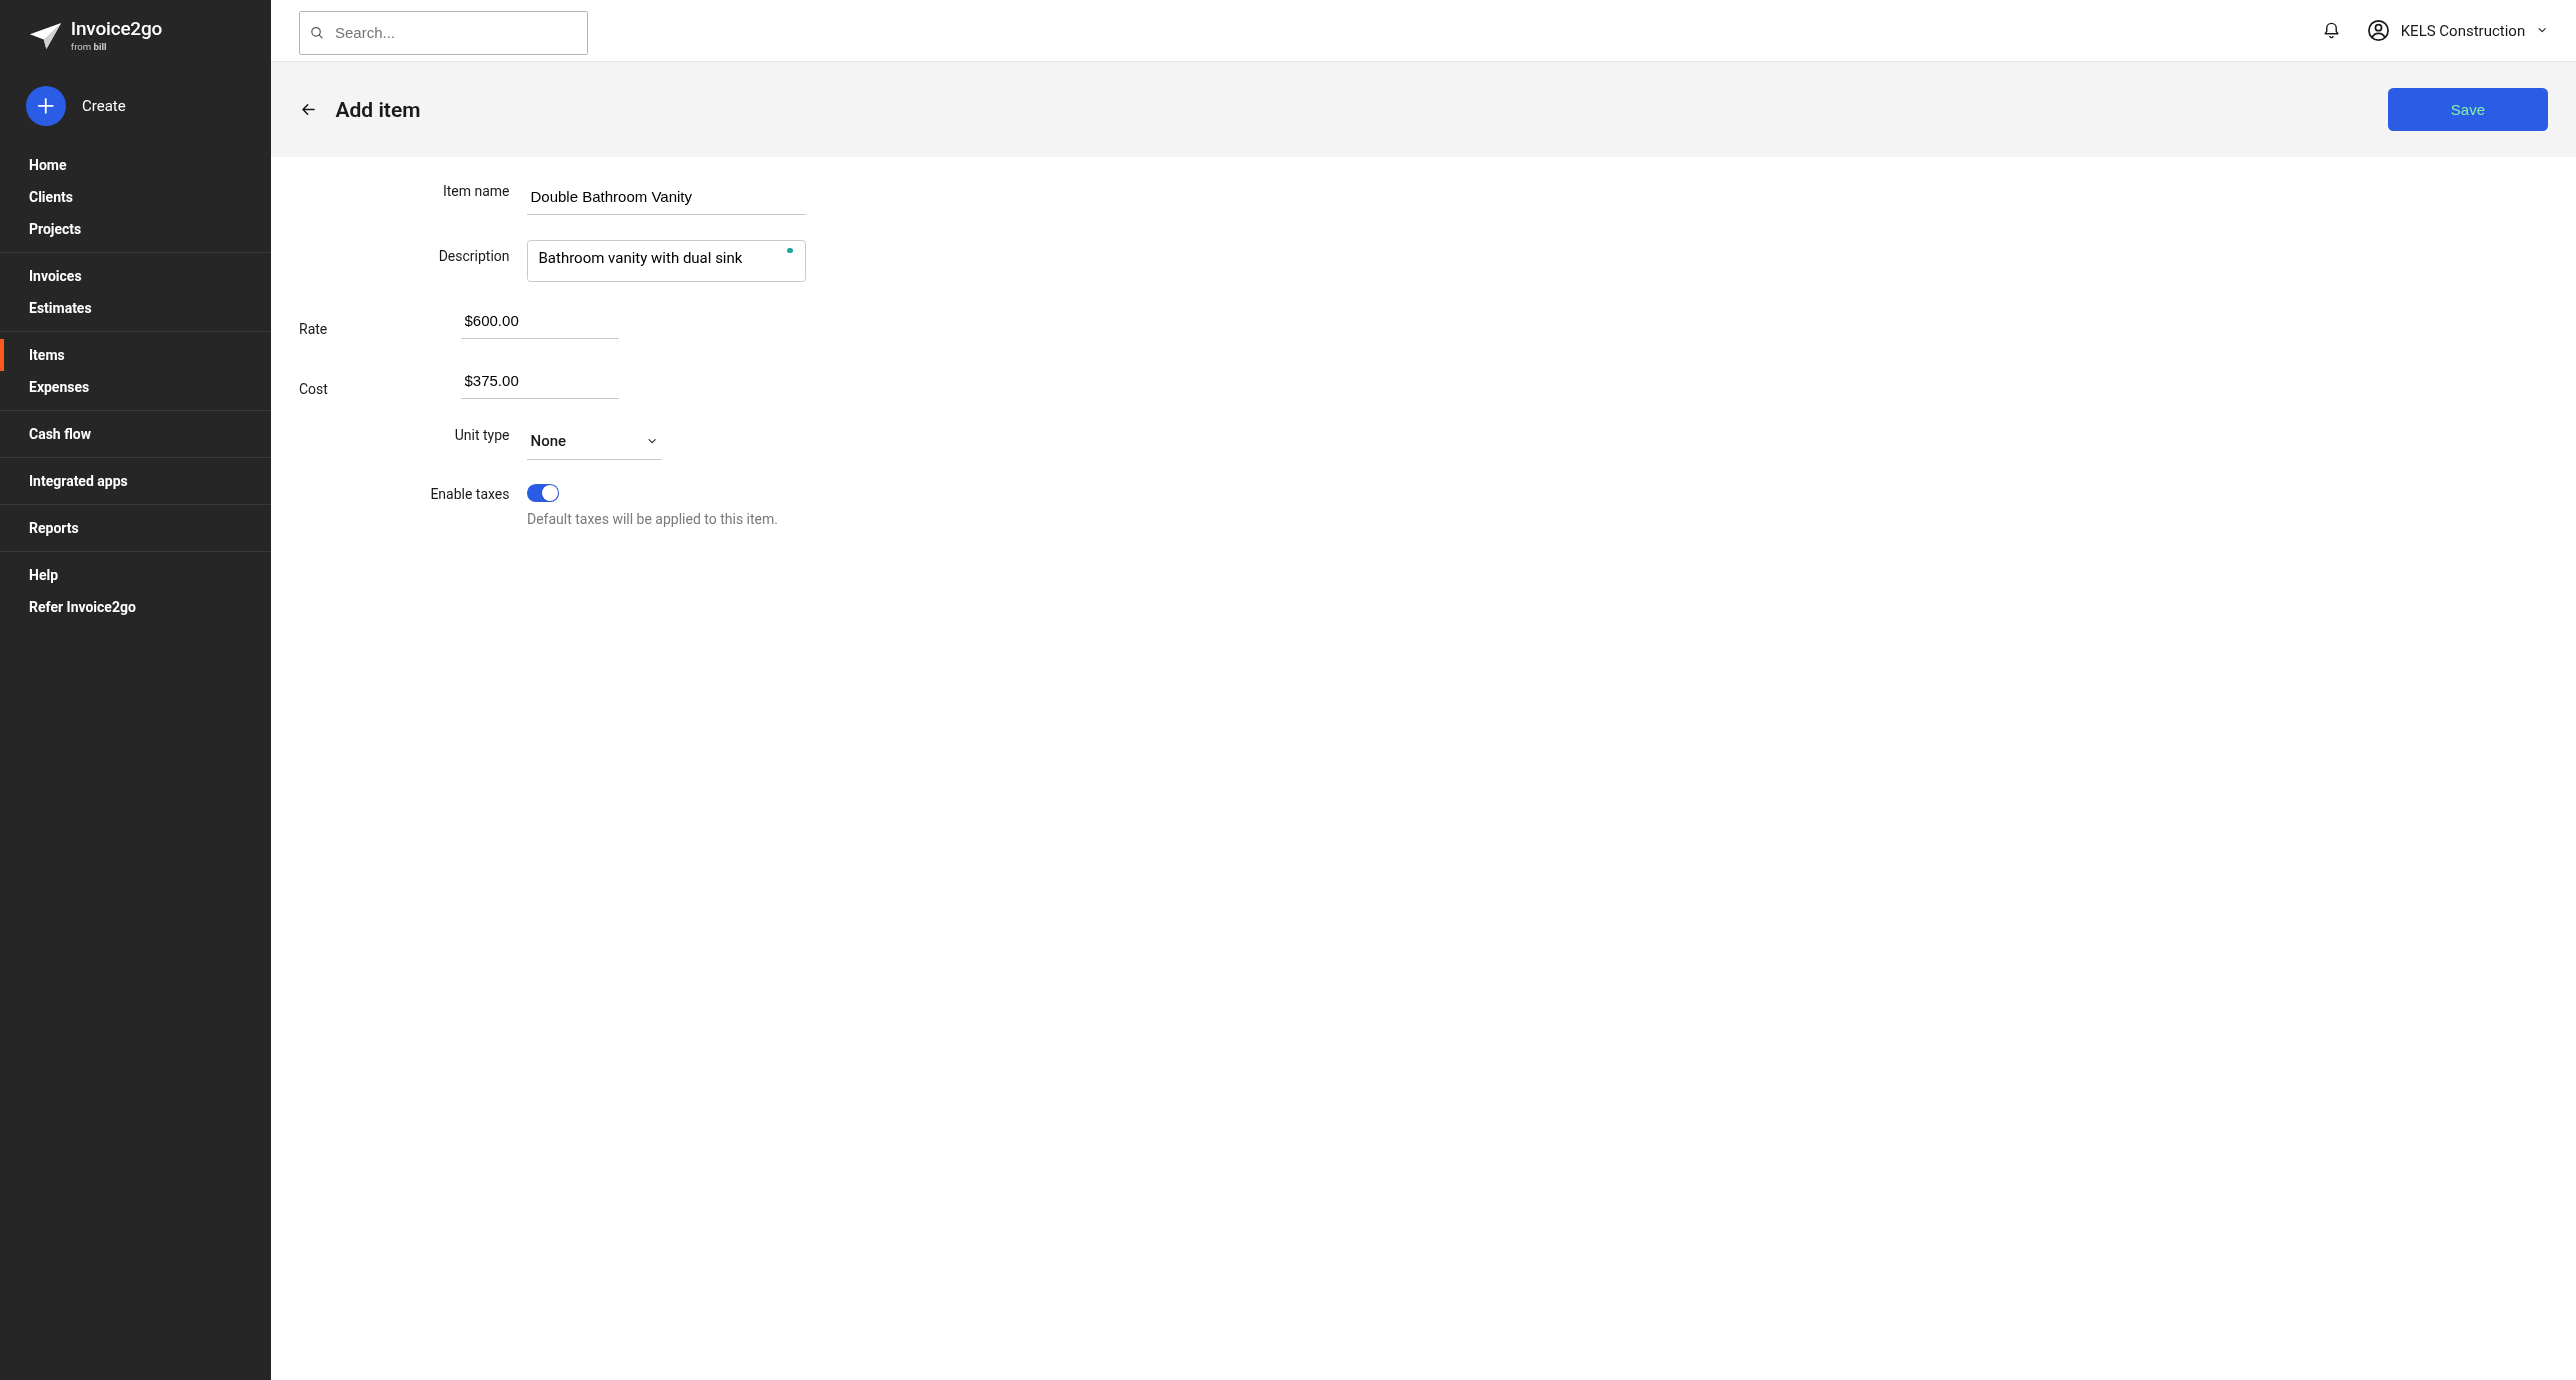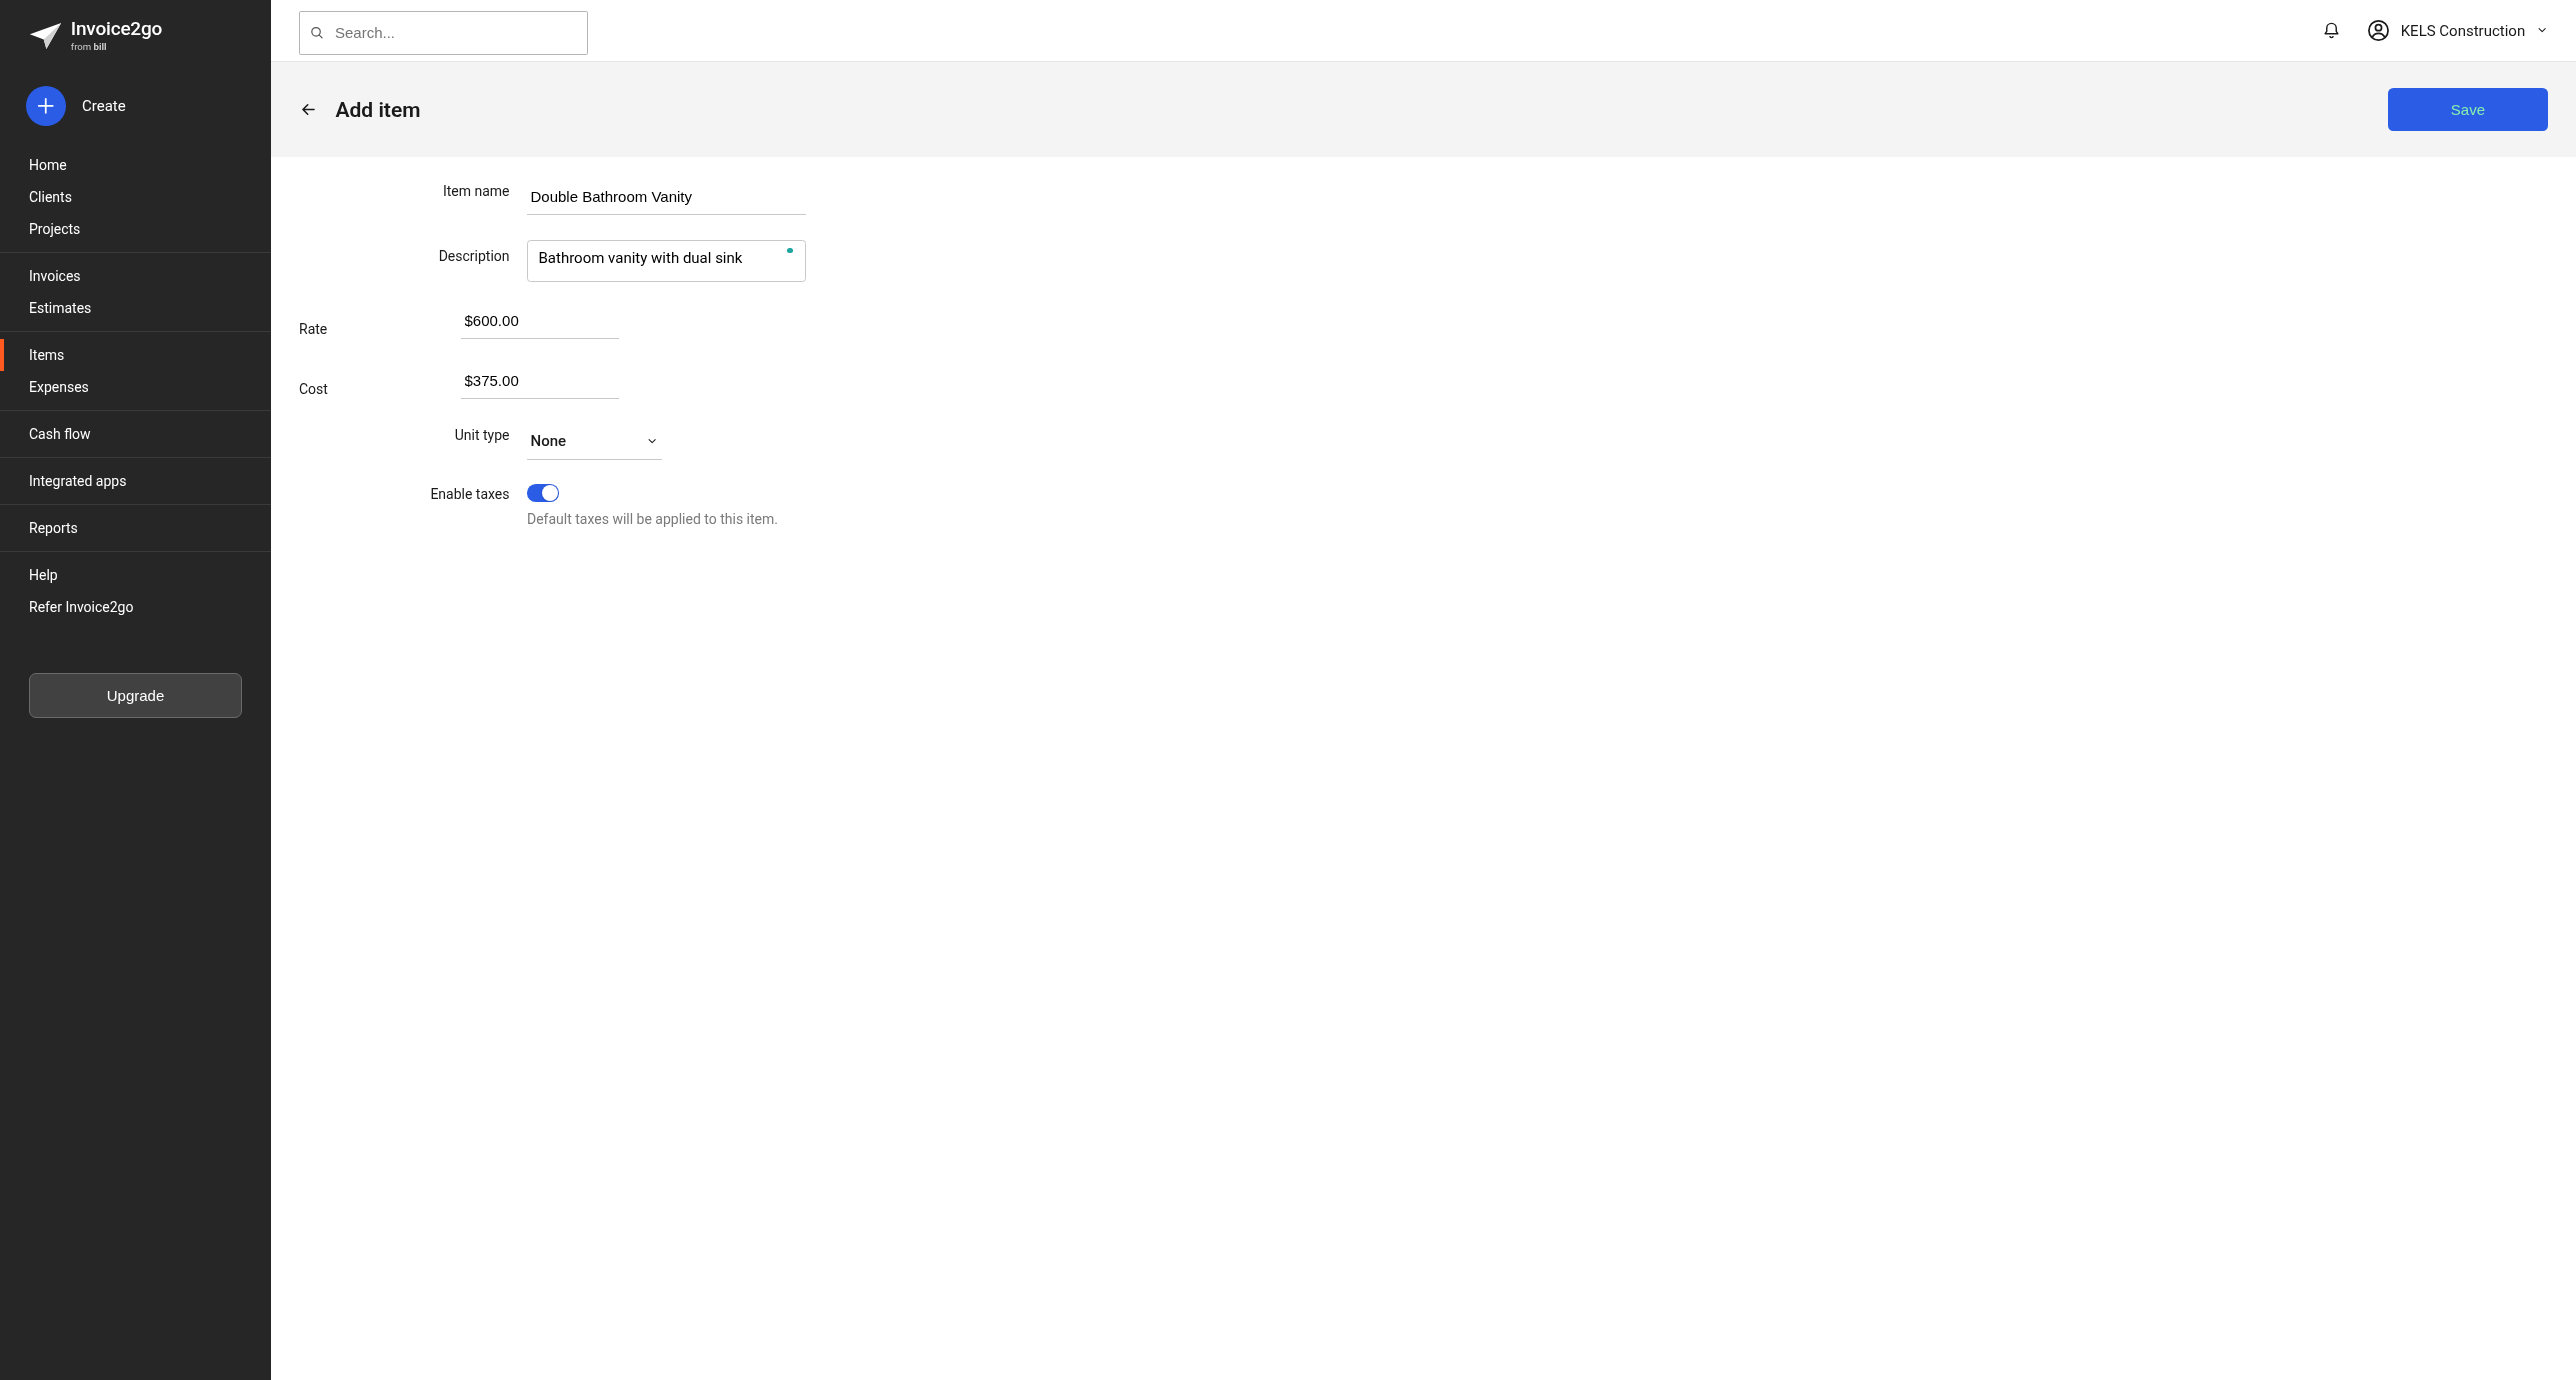--- a/index.html
+++ b/index.html
@@ -12,21 +12,21 @@
 .logo-block svg { flex-shrink: 0; }
 .logo-text { display: flex; flex-direction: column; line-height: 1.1; }
 .logo-text .brand { font-size: 19px; font-weight: 500; letter-spacing: -0.2px; }
 .logo-text .sub { font-size: 9.6px; color: #ccc; margin-top: 1.8px; }
 .logo-text .sub b { font-weight: 700; }
 
 .create-row { padding: 24.5px 26px 16px 26px; display: flex; align-items: center; gap: 16px; }
 .create-btn { width: 40px; height: 40px; border-radius: 50%; background: #2a5ce6; display: flex; align-items: center; justify-content: center; cursor: pointer; }
 .create-label { font-size: 15px; cursor: pointer; }
 
-.nav-group { border-bottom: 0.9px solid #3a3a3a; padding: 7px 0; }
+.nav-group { border-bottom: 0.9px solid #3a3a3a; padding: 7px 0; font-weight: bold; }
 .nav-group.last { border-bottom: none; }
 .nav-item { display: block; padding: 8px 26px 8px 29px; font-size: 14px; color: #fff; text-decoration: none; cursor: pointer; position: relative; }
 .nav-item.active::before { content: ""; position: absolute; left: 0; top: 0; bottom: 0; width: 3.5px; background: #ff5a1f; }
 
 .upgrade-wrap { padding: 26px 29px 26px 29px; margin-top: 17.5px; }
 .upgrade-btn { width: 100%; padding: 13px 0; text-align: center; font-size: 15px; color: #fff; background: #414141; border: 0.9px solid #6a6a6a; border-radius: 7px; cursor: pointer; }
 
 
 .main { flex: 1; display: flex; flex-direction: column; min-width: 0; }
 .topbar { height: 62px; border-bottom: 0.9px solid #e5e5e5; display: flex; align-items: center; padding: 0 28px; }
@@ -115,23 +115,20 @@
     </div>
     <div class="nav-group">
       <a class="nav-item">Reports</a>
     </div>
     <div class="nav-group last">
       <a class="nav-item">Help</a>
       <a class="nav-item">Refer Invoice2go</a>
     </div>
   </nav>
 
-  <div class="upgrade-wrap">
-    <button class="upgrade-btn">Upgrade</button>
-  </div>
 </aside>
 
 <main class="main">
   <div class="topbar">
     <div class="search-box">
       <svg width="16" height="16" viewBox="0 0 24 24" fill="none">
           <circle cx="10" cy="10" r="7" stroke="#555" stroke-width="2"></circle>
           <path d="M20 20l-5-5" stroke="#555" stroke-width="2" stroke-linecap="round"></path>
         </svg>
       <input type="text" placeholder="Search..." style="">

